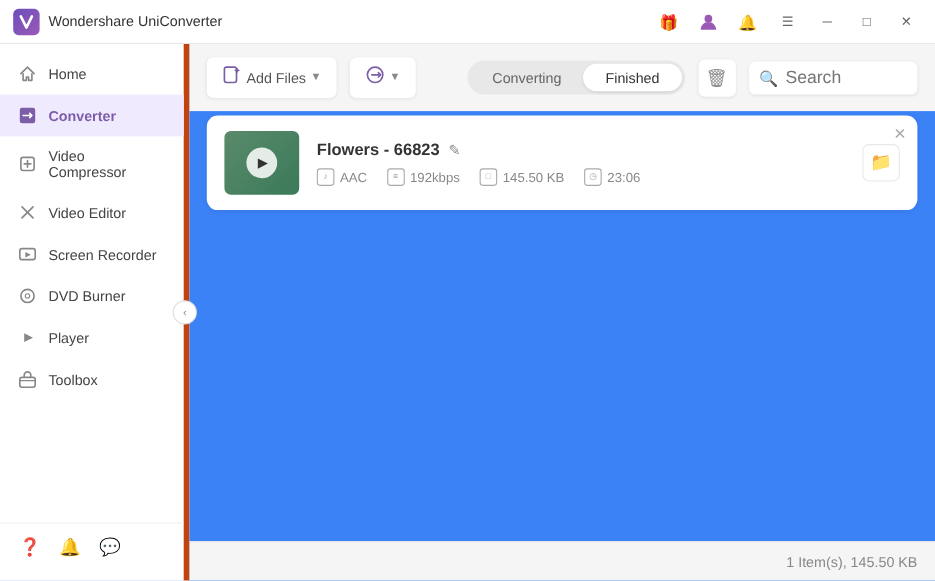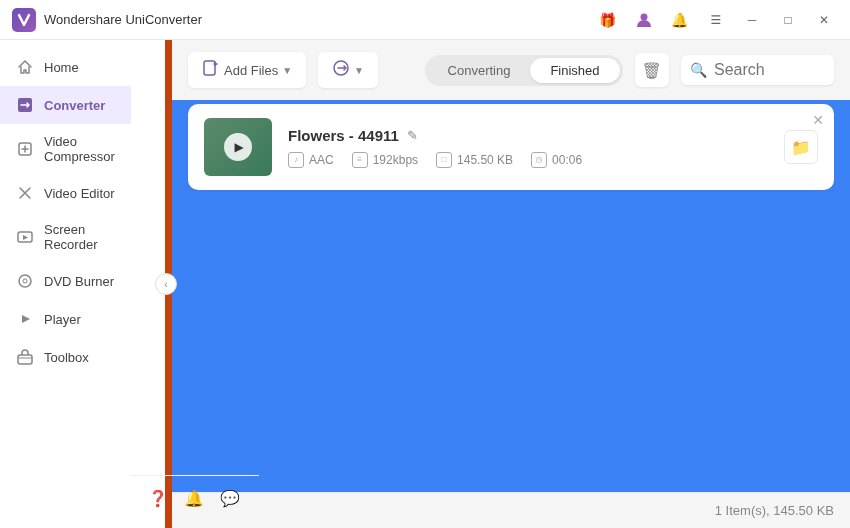--- a/index.html
+++ b/index.html
@@ -66,23 +66,23 @@
     .main-container {
       display: flex;
       flex: 1;
       overflow: hidden;
     }
 
     
     .sidebar {
       width: 172px;
       background: #ffffff;
-      border-right: 7px solid #c2410c;
-      display: flex;
-      flex-direction: row;
+      border-right: 5px solid #c2410c;
+      display: flex;
+      flex-direction: column;
       padding: 8px 0;
       position: relative;
     }
     .sidebar-item {
       display: flex;
       align-items: center;
       padding: 10px 16px;
       cursor: pointer;
       font-size: 13px;
       color: #444;
@@ -480,39 +480,39 @@
       </div>
     </div>
 
     <div class="file-list">
       <div class="file-card">
         <div class="file-thumbnail">
           <div class="play-btn">▶</div>
         </div>
         <div class="file-info">
           <div class="file-name-row">
-            <span class="file-name">Flowers - 44911</span>
+            <span class="file-name">Flowers - 66823</span>
             <span class="file-edit-icon">✎</span>
           </div>
           <div class="file-meta">
             <div class="file-meta-item">
               <div class="meta-icon">♪</div>
               <span>AAC</span>
             </div>
             <div class="file-meta-item">
               <div class="meta-icon">≡</div>
               <span>192kbps</span>
             </div>
             <div class="file-meta-item">
               <div class="meta-icon">□</div>
               <span>145.50 KB</span>
             </div>
             <div class="file-meta-item">
               <div class="meta-icon">◷</div>
-              <span>00:06</span>
+              <span>23:06</span>
             </div>
           </div>
         </div>
         <div class="file-actions">
           <button class="folder-btn">
             <span>📁</span>
           </button>
         </div>
         <button class="close-card-btn">✕</button>
       </div>

